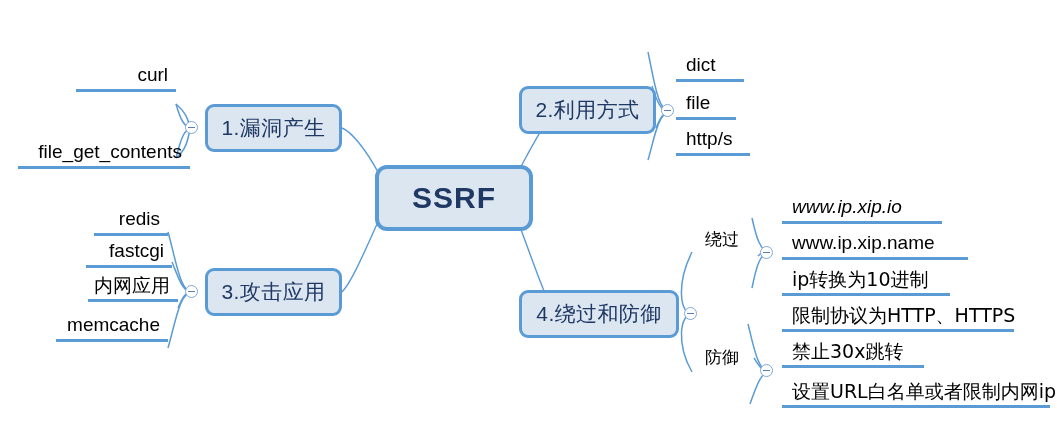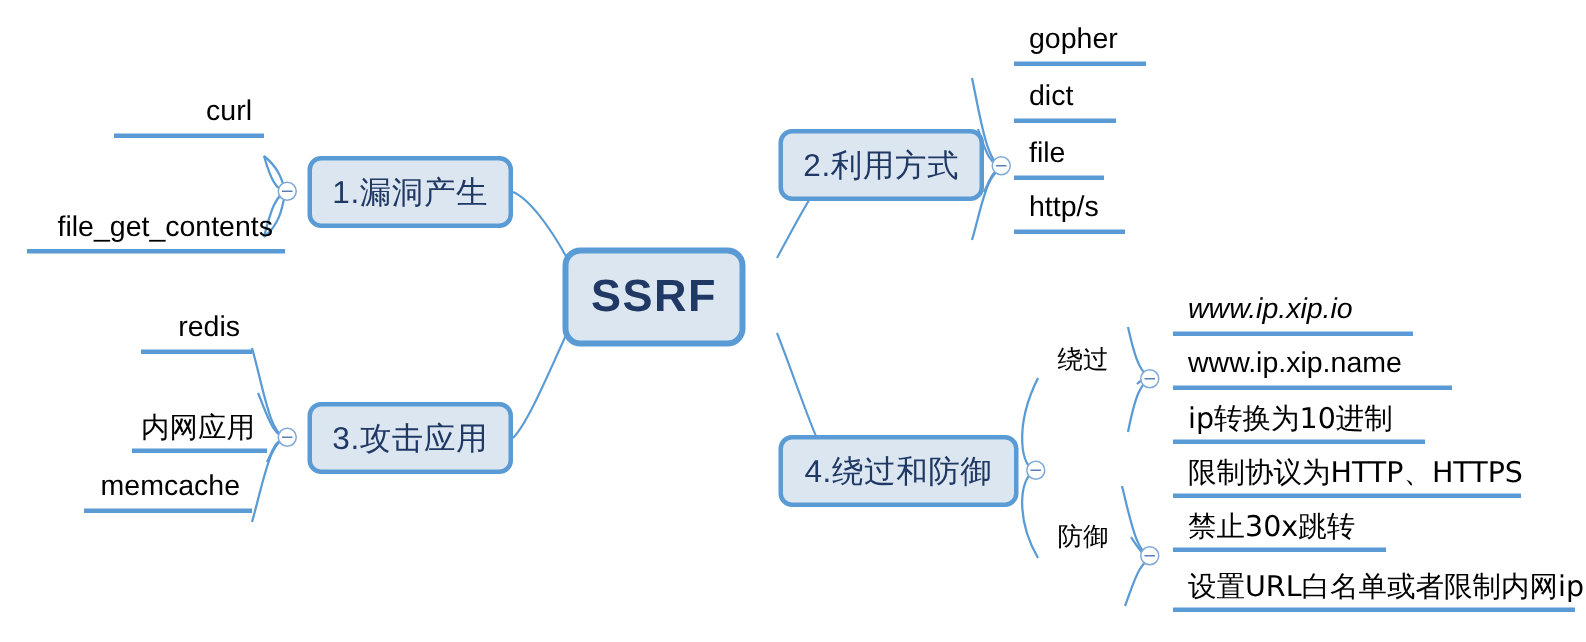--- a/index.html
+++ b/index.html
@@ -137,47 +137,47 @@
       <path d="M 770 252 C 760 252, 756 236, 752 218"></path>
       <path d="M 770 252 C 762 252, 760 254, 758 256"></path>
       <path d="M 770 252 C 760 252, 756 268, 752 288"></path>
 
       <path d="M 770 372 C 758 372, 754 348, 748 324"></path>
       <path d="M 770 372 C 762 372, 758 364, 754 358"></path>
       <path d="M 770 372 C 760 372, 756 388, 750 404"></path>
     </g>
   </svg>
 
-  <div class="node-box node-central" style="left:375px; top:165px; width:122px; height:66px;">
+  <div class="node-box node-central" style="left:375px; top:165px; width:158px; height:66px;">
     <span>SSRF</span>
   </div>
 
   <div class="node-box" style="left:205px; top:104px; width:137px; height:48px;">
     <span>1.漏洞产生</span>
   </div>
   <div class="toggle" style="left:185px; top:121px;"></div>
 
   <div class="leaf left" style="left:76px;  top:62px;  width:100px;">curl</div>
   <div class="leaf left" style="left:18px;  top:100px; width:172px;margin-top:39px;">file_get_contents</div>
 
   <div class="node-box" style="left:205px; top:268px; width:137px; height:48px;">
     <span>3.攻击应用</span>
   </div>
   <div class="toggle" style="left:185px; top:285px;"></div>
 
   <div class="leaf left" style="left:94px;  top:206px; width:74px;">redis</div>
+  <div class="leaf left" style="left:86px;  top:238px; width:86px;">fastcgi</div>
   <div class="leaf left cjk" style="left:88px; top:272px; width:90px;">内网应用</div>
   <div class="leaf left" style="left:56px;  top:312px; width:112px;">memcache</div>
 
   <div class="node-box" style="left:519px; top:86px; width:137px; height:48px;">
     <span>2.利用方式</span>
   </div>
   <div class="toggle" style="left:661px; top:104px;"></div>
 
-  <div class="leaf right" style="left:676px; top:14px;  width:88px;">gopher</div>
   <div class="leaf right" style="left:676px; top:52px;  width:68px;">dict</div>
   <div class="leaf right" style="left:676px; top:90px;  width:60px;">file</div>
   <div class="leaf right" style="left:676px; top:126px; width:74px;">http/s</div>
 
   <div class="node-box" style="left:519px; top:290px; width:160px; height:48px;">
     <span>4.绕过和防御</span>
   </div>
   <div class="toggle" style="left:684px; top:307px;"></div>
 
   <div class="sub-label cjk" style="left:696px; top:228px; width:52px;">绕过</div>

